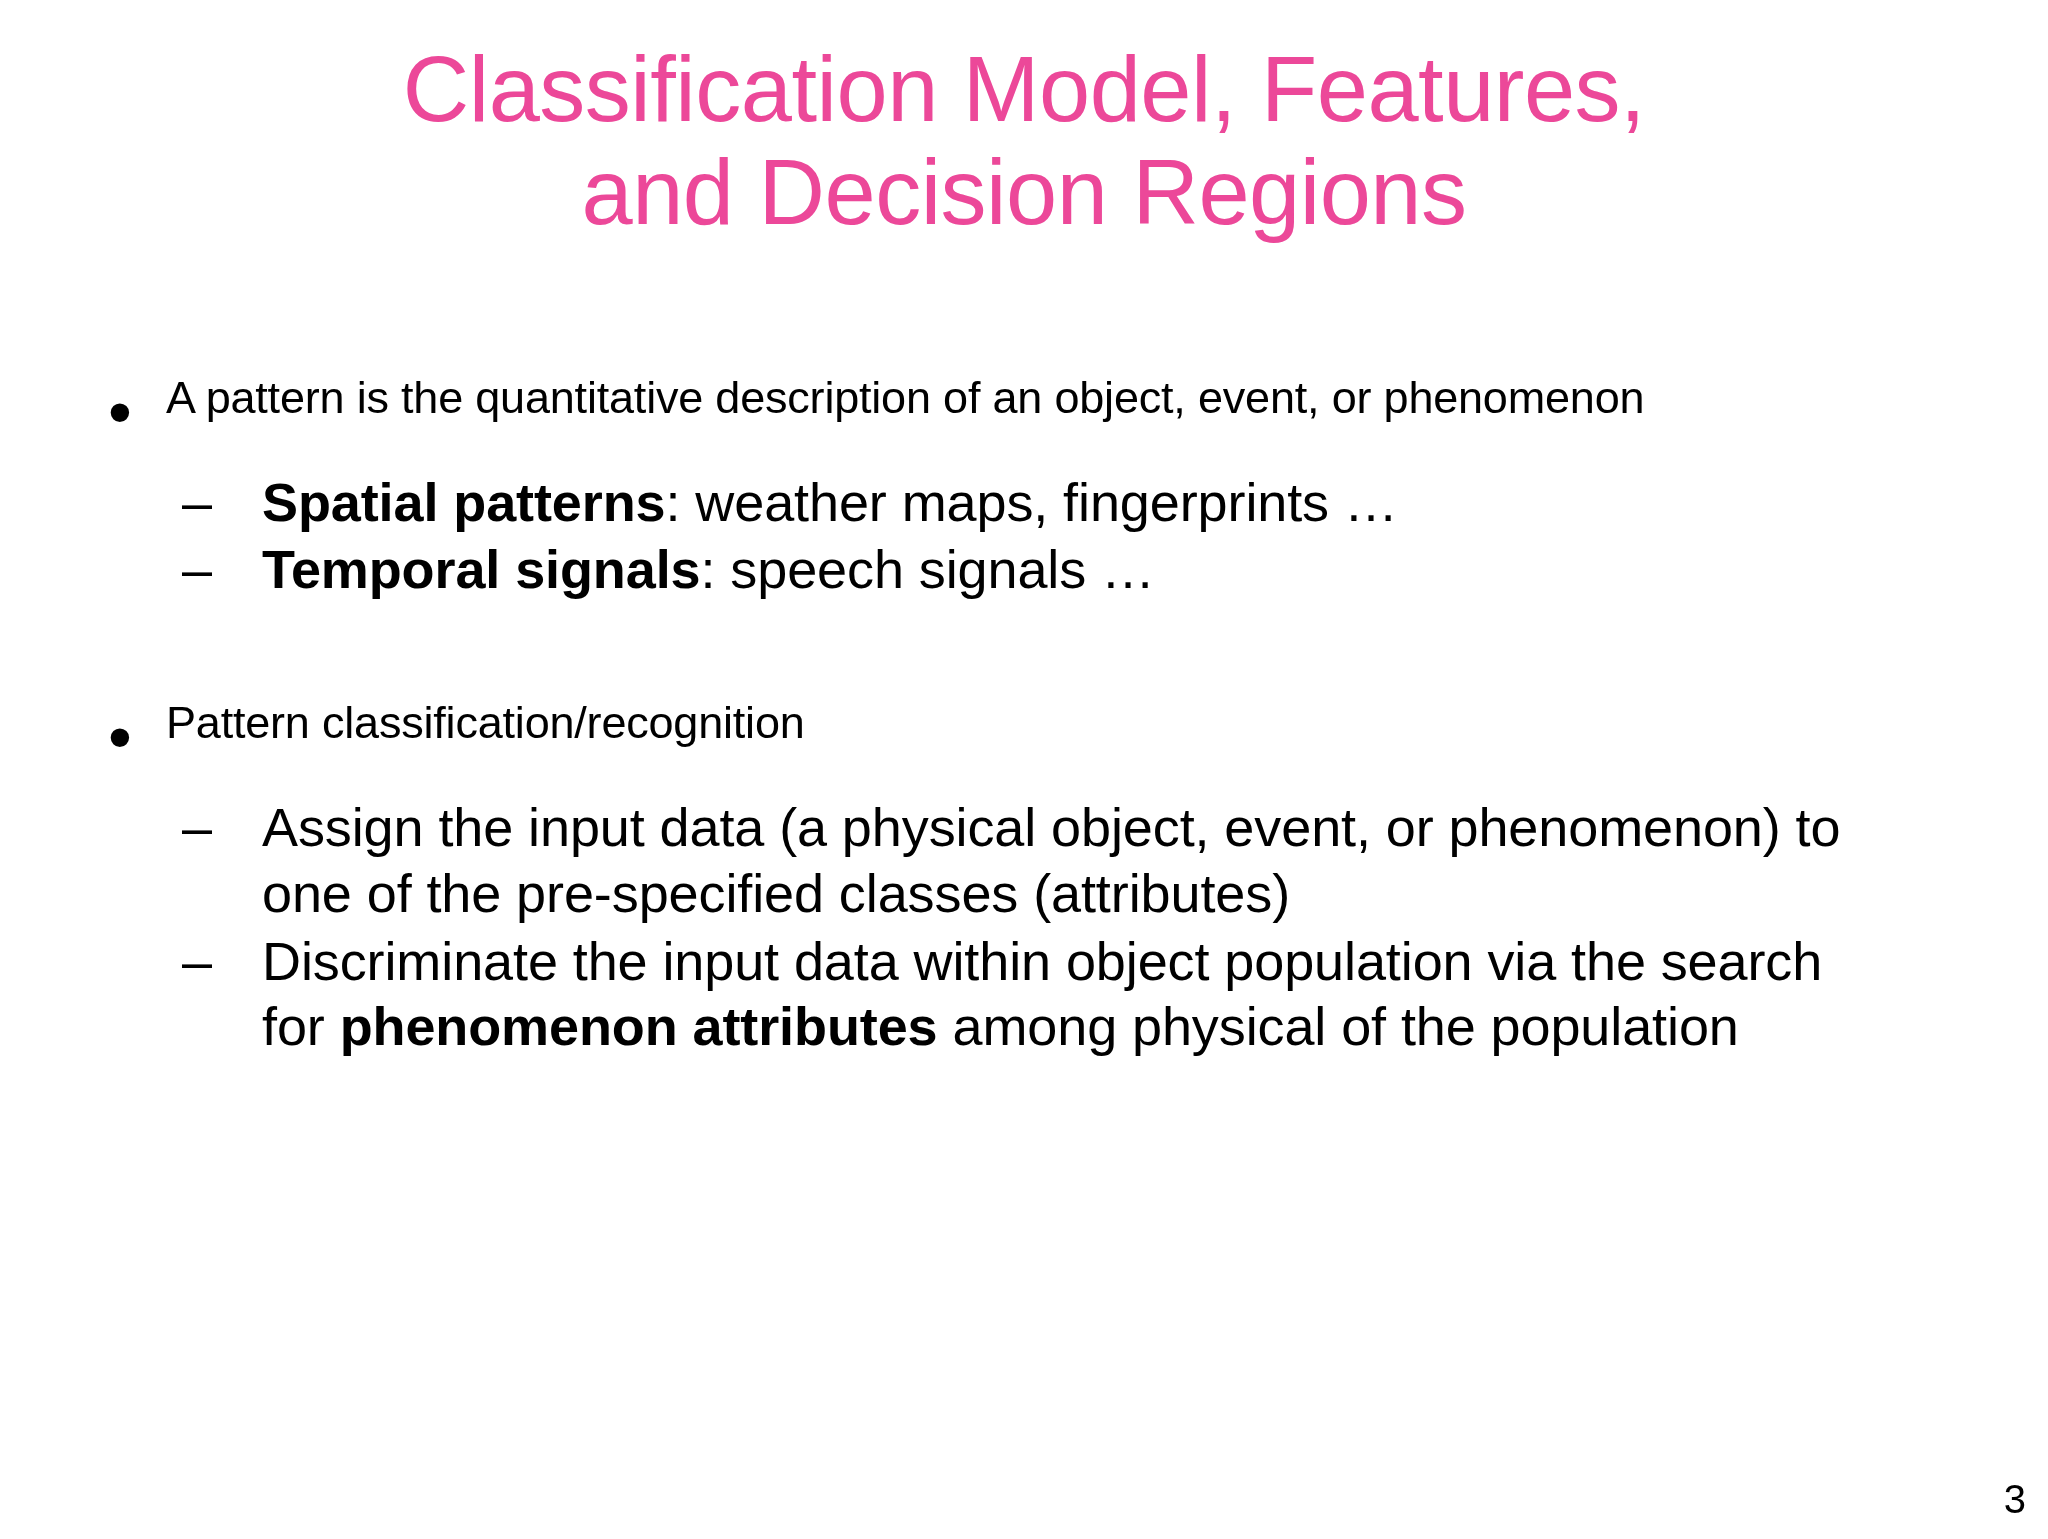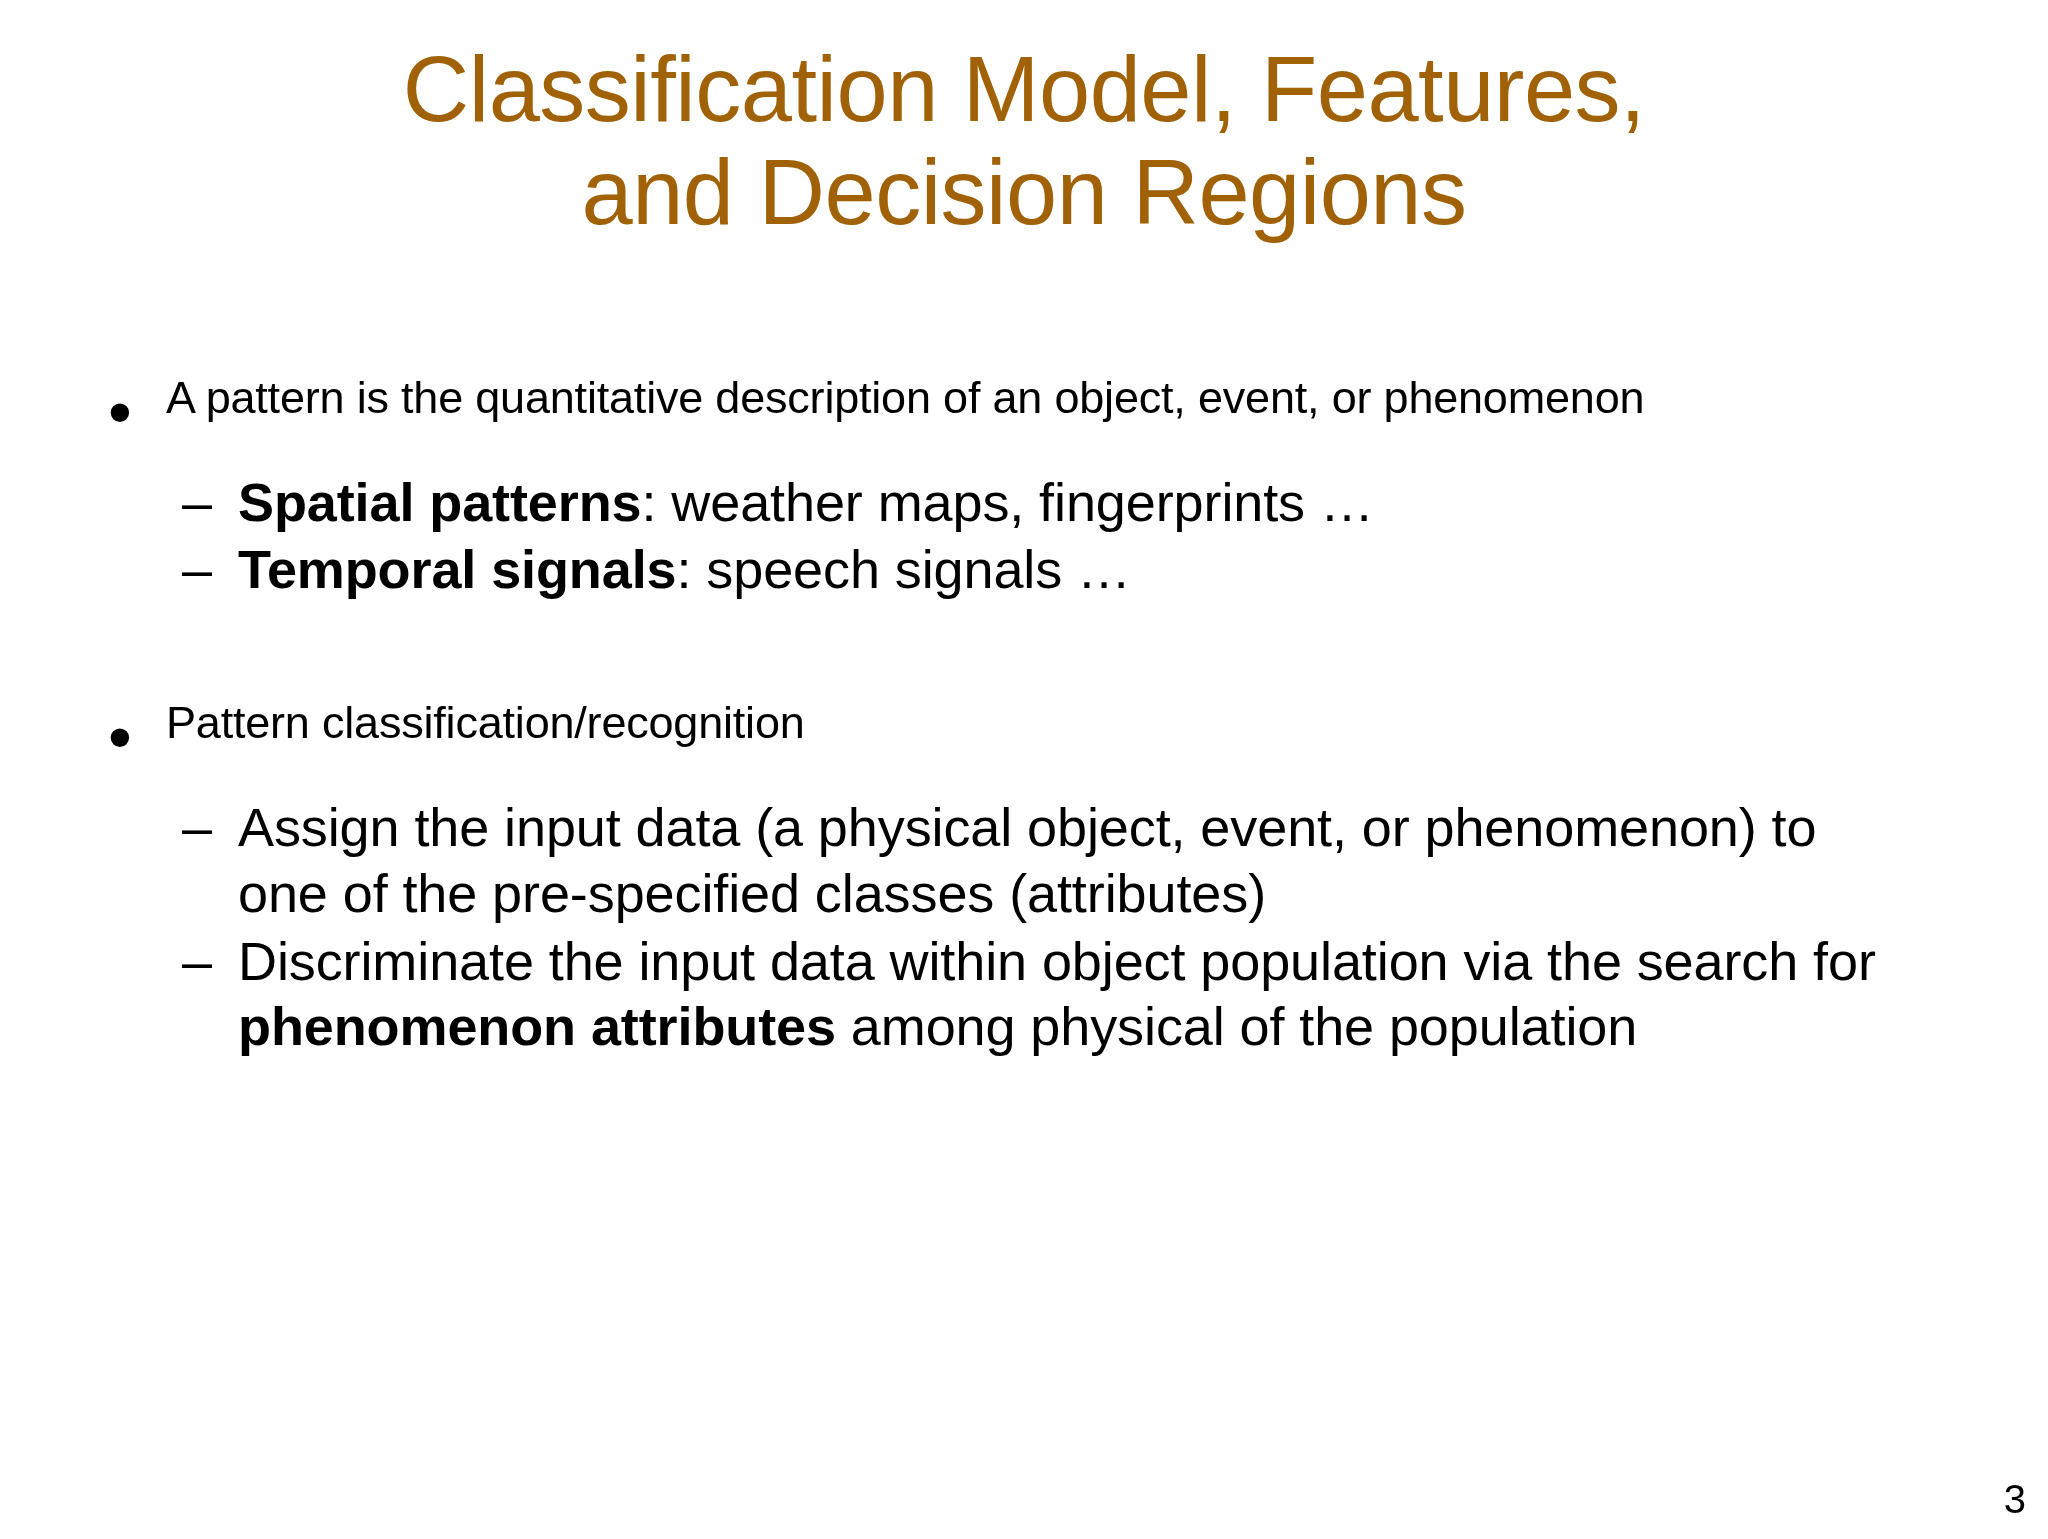--- a/index.html
+++ b/index.html
@@ -25,21 +25,21 @@
   .slide-title {
     position: absolute;
     left: 0;
     top: 38px;
     width: 2048px;
     text-align: center;
     font-size: 92px;
     line-height: 1.12;
     font-weight: 400;
     letter-spacing: -0.5px;
-    color: #a16207;
+    color: #ec4899;
     white-space: pre-line;
   }
 
   
   .body-area {
     position: absolute;
     left: 96px;
     top: 372px;
     width: 1820px;
   }
@@ -83,20 +83,21 @@
     text-align: left;
     box-sizing: border-box;
   }
   .l2 .txt {
     flex: 1 1 auto;
     font-size: 54px;
     line-height: 1.22;
     font-weight: 400;
     letter-spacing: -0.1px;
     padding-right: 24px;
+    margin-left: 24px;
   }
   .l2 .txt b { font-weight: 700; }
 
   .spacer-gap { height: 92px; }
   .spacer-small { height: 14px; }
 
   
   .page-number {
     position: absolute;
     right: 22px;

